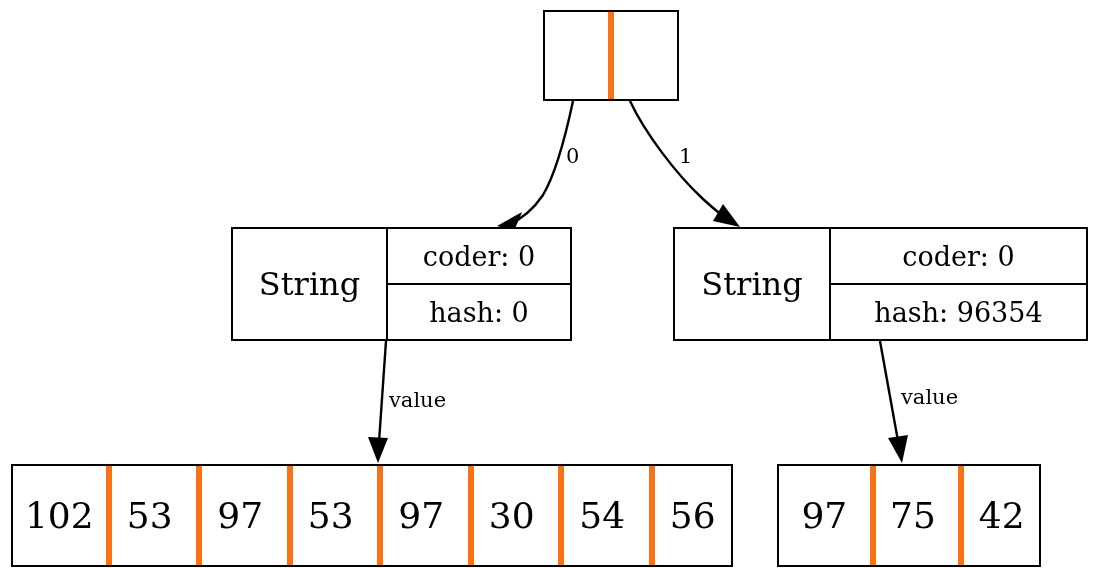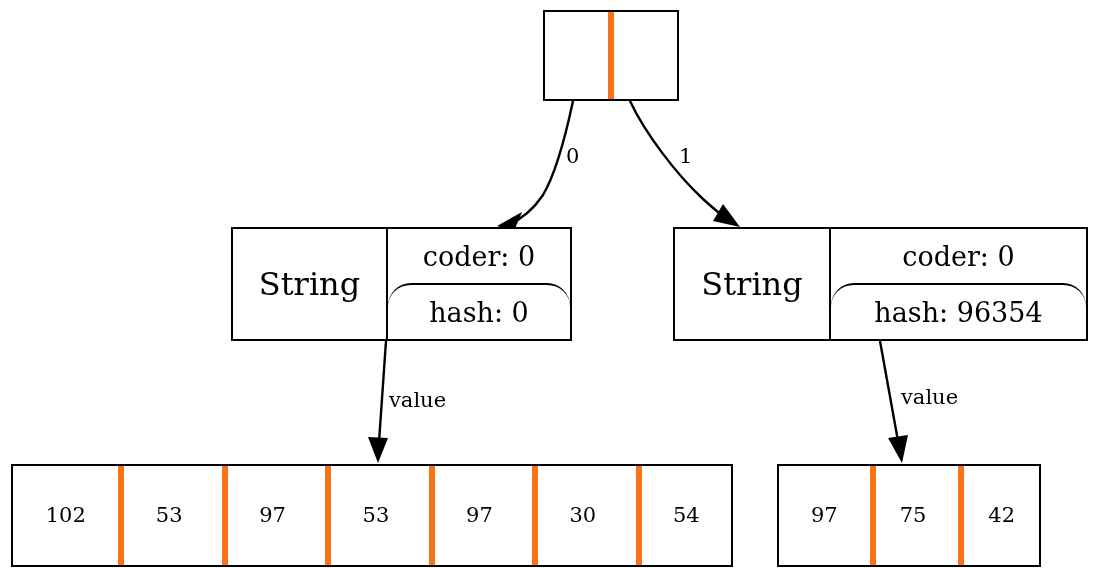--- a/index.html
+++ b/index.html
@@ -58,42 +58,42 @@
   .string-node .name-cell {
     flex: 0 0 auto;
     font-size: 32px;
   }
   .string-node .fields {
     flex: 1 1 auto;
     display: flex;
     flex-direction: column;
     border-left: 2px solid #000000;
   }
-  .string-node .fields .cell { flex: 1 1 0; border-radius: 23px; }
+  .string-node .fields .cell { flex: 1 1 0; }
 
   #string-node-0 { left: 231px; top: 227px; width: 341px; }
   #string-node-0 .name-cell { width: 153px; }
 
   #string-node-1 { left: 673px; top: 227px; width: 415px; }
   #string-node-1 .name-cell { width: 154px; }
 
   
   .byte-array {
     position: absolute;
     box-sizing: border-box;
     border: 2px solid #000000;
     background: #ffffff;
     display: flex;
     flex-direction: row;
     height: 103px;
     z-index: 3;
   }
   .byte-array .cell {
     flex: 1 1 0;
-    font-size: 21px;
+    font-size: 36px;
     margin-left: 8px;
   }
   #byte-array-0 { left: 11px; top: 464px; width: 722px; }
   #byte-array-1 { left: 777px; top: 464px; width: 264px; }
 
   
   #edges {
     position: absolute;
     left: 0; top: 0;
     width: 1099px;
@@ -175,20 +175,21 @@
   </div>
 
   <div class="byte-array" id="byte-array-0">
       <div class="cell">102</div>
       <div class="cell vdiv">53</div>
       <div class="cell vdiv">97</div>
       <div class="cell vdiv">53</div>
       <div class="cell vdiv">97</div>
       <div class="cell vdiv">30</div>
       <div class="cell vdiv">54</div>
+      <div class="cell vdiv">56</div>
     </div>
 
   <div class="byte-array" id="byte-array-1">
       <div class="cell">97</div>
       <div class="cell vdiv">75</div>
       <div class="cell vdiv">42</div>
     </div>
 
 </div>
 

